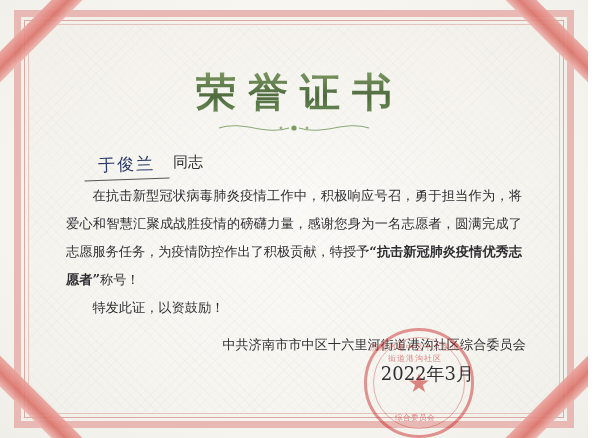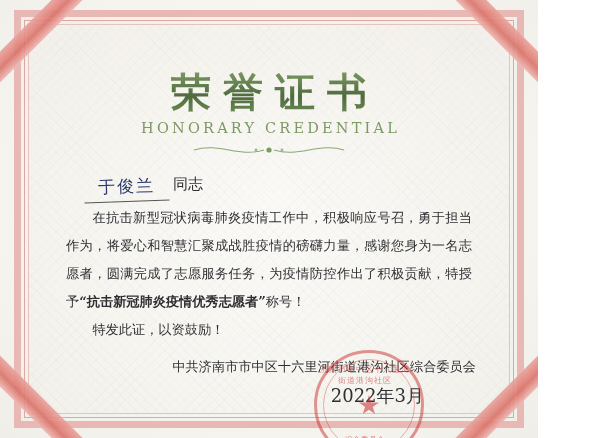--- a/index.html
+++ b/index.html
@@ -9,21 +9,21 @@
   body {
     width: 600px;
     height: 438px;
     overflow: hidden;
     font-family: "Liberation Sans", sans-serif;
     background: #ffffff;
   }
 
   .certificate {
     position: relative;
-    width: 538px;
+    width: 588px;
     height: 438px;
     background:
       radial-gradient(ellipse at 50% 45%, #fdfdfb 0%, #f7f6f1 55%, #efeee8 100%);
     overflow: hidden;
   }
 
   
   .border-outer {
     position: absolute;
     left: 14px; top: 10px; right: 14px; bottom: 10px;
@@ -210,21 +210,20 @@
   <div class="texture"></div>
 
   <div class="corner corner-tl"></div>
   <div class="corner corner-tr"></div>
   <div class="corner corner-bl"></div>
   <div class="corner corner-br"></div>
 
   <div class="content">
 
     <div class="title-zh">荣誉证书</div>
-    <div class="title-en">HONORARY CREDENTIAL</div>
 
     <div class="ornament">
       <svg width="170" height="16" viewBox="0 0 170 16">
         <path d="M10,8 C35,0 55,16 80,8" fill="none" stroke="#8ba874" stroke-width="1.1"></path>
         <path d="M160,8 C135,0 115,16 90,8" fill="none" stroke="#8ba874" stroke-width="1.1"></path>
         <circle cx="85" cy="8" r="2.6" fill="#7d9a63"></circle>
         <circle cx="72" cy="8" r="1.4" fill="#9cb487"></circle>
         <circle cx="98" cy="8" r="1.4" fill="#9cb487"></circle>
       </svg>
     </div>

